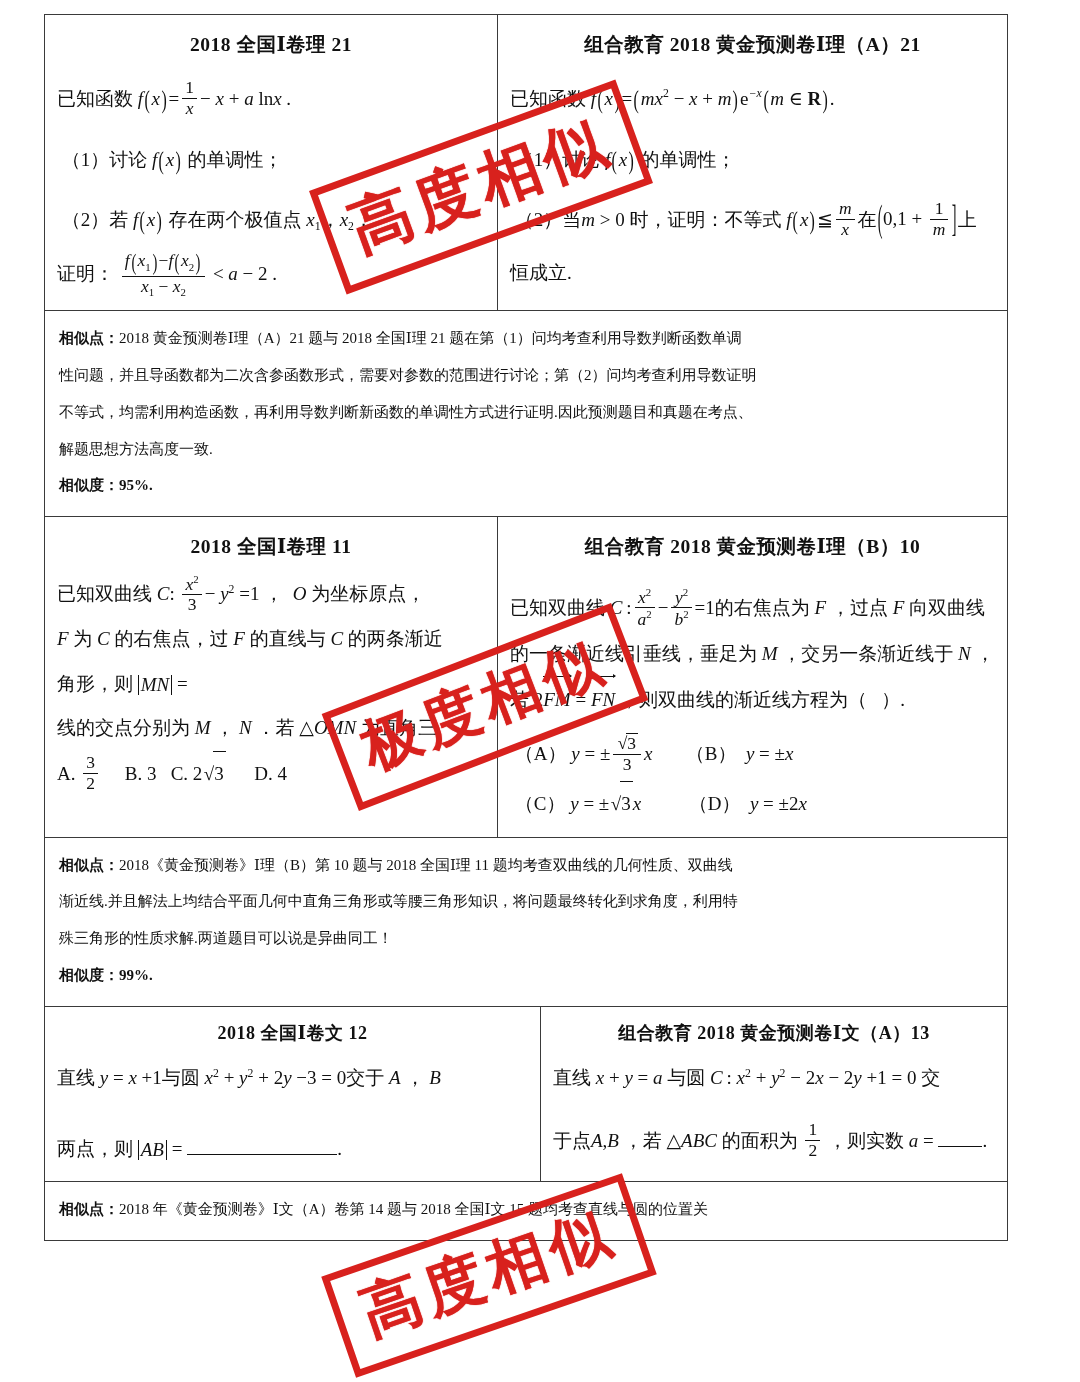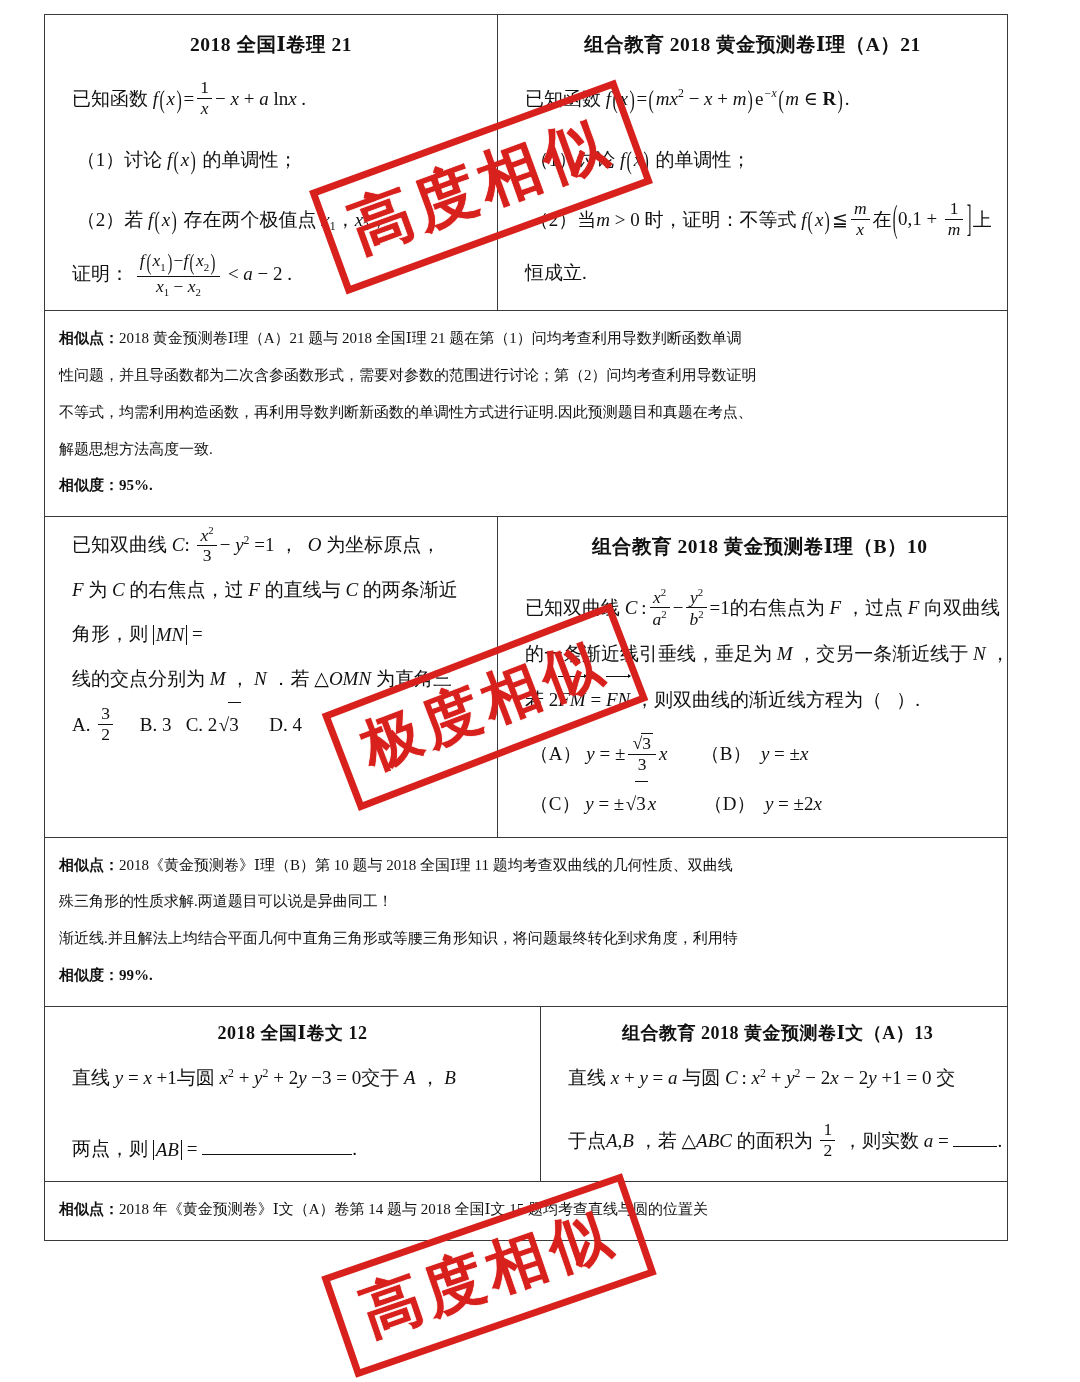--- a/index.html
+++ b/index.html
@@ -45,21 +45,20 @@
     font-size:19.5px;
     letter-spacing:.5px;
     padding:12px 0 14px 0;
     line-height:1.2;
   }
   .s3 .hdr{font-size:18px;padding:10px 0 12px 0;}
   .ln{
     font-size:19px;
     line-height:2.35;
     white-space:nowrap;
-    margin-left:15px;
   }
   .sim{
     border-top:1.4px solid #3a3a3a;
     padding:9px 14px 12px 14px;
     font-size:15px;
     line-height:2.45;
   }
   .sim b{font-weight:bold;}
   .simline{display:block;}
   .pct{font-weight:bold;}
@@ -216,20 +215,21 @@
         <div class="simline">不等式，均需利用构造函数，再利用导数判断新函数的单调性方式进行证明.因此预测题目和真题在考点、</div>
         <div class="simline">解题思想方法高度一致.</div>
         <div class="simline"><b>相似度：</b><b class="pct">95%.</b></div>
       </div>
     </div>
 
     <div class="block">
       <div class="split">
 
         <div class="col colL">
+          <div class="hdr">2018 全国Ⅰ卷理 11</div>
           <div class="ln">
             已知双曲线&nbsp;<span class="it">C</span>:&nbsp;<span class="frac"><span class="num"><span class="it">x</span><span class="supn">2</span></span><span class="den">3</span></span>−&nbsp;<span class="it">y</span><span class="supn">2</span>&nbsp;=1&nbsp;，&nbsp;&nbsp;<span class="it">O</span>&nbsp;为坐标原点，
           </div>
           <div class="ln">
             <span class="it">F</span>&nbsp;为&nbsp;<span class="it">C</span>&nbsp;的右焦点，过&nbsp;<span class="it">F</span>&nbsp;的直线与&nbsp;<span class="it">C</span>&nbsp;的两条渐近
           </div>
           <div class="ln">
             角形，则&nbsp;<span class="abs it">MN</span>&nbsp;=
           </div>
           <div class="ln">
@@ -256,22 +256,22 @@
           </div>
           <div class="ln" style="margin-top:4px">
             &nbsp;<span>（C）</span>&nbsp;<span class="it">y</span>&nbsp;=&nbsp;±<span class="rad">√<span class="rbar">3</span></span><span class="it">x</span>&nbsp;&nbsp;&nbsp;&nbsp;&nbsp;&nbsp;&nbsp;&nbsp;&nbsp;&nbsp;<span>（D）</span>&nbsp;&nbsp;<span class="it">y</span>&nbsp;=&nbsp;±2<span class="it">x</span>
           </div>
         </div>
 
       </div>
 
       <div class="sim">
         <div class="simline"><b>相似点：</b><span>2018《黄金预测卷》Ⅰ理（B）第 10 题与 2018 全国Ⅰ理 11 题均考查双曲线的几何性质、双曲线</span></div>
+        <div class="simline">渐近线.并且解法上均结合平面几何中直角三角形或等腰三角形知识，将问题最终转化到求角度，利用特</div>
         <div class="simline">殊三角形的性质求解.两道题目可以说是异曲同工！</div>
-        <div class="simline">渐近线.并且解法上均结合平面几何中直角三角形或等腰三角形知识，将问题最终转化到求角度，利用特</div>
         <div class="simline"><b>相似度：</b><b class="pct">99%.</b></div>
       </div>
     </div>
 
     <div class="block last s3">
       <div class="split">
 
         <div class="col colL">
           <div class="hdr">2018 全国Ⅰ卷文 12</div>
           <div class="ln">

